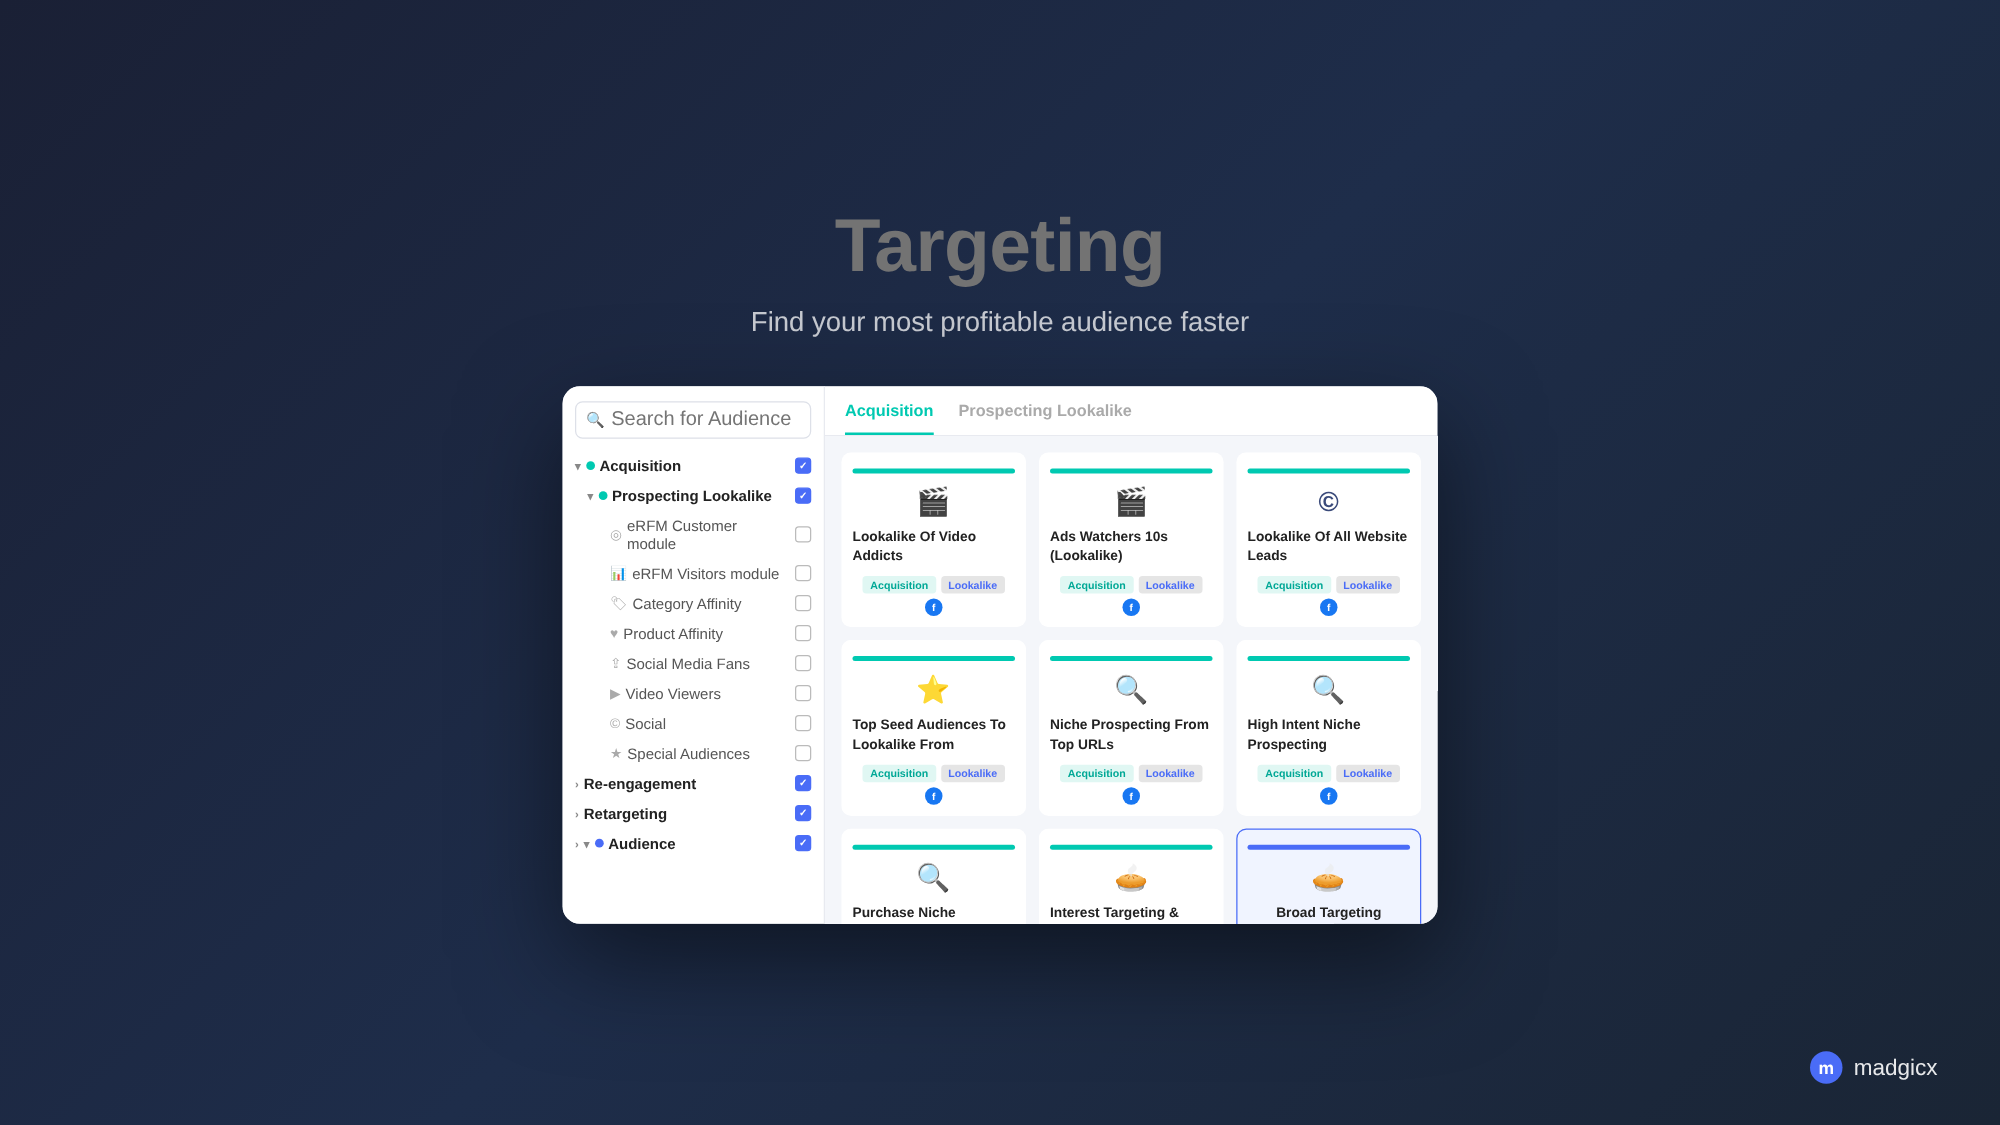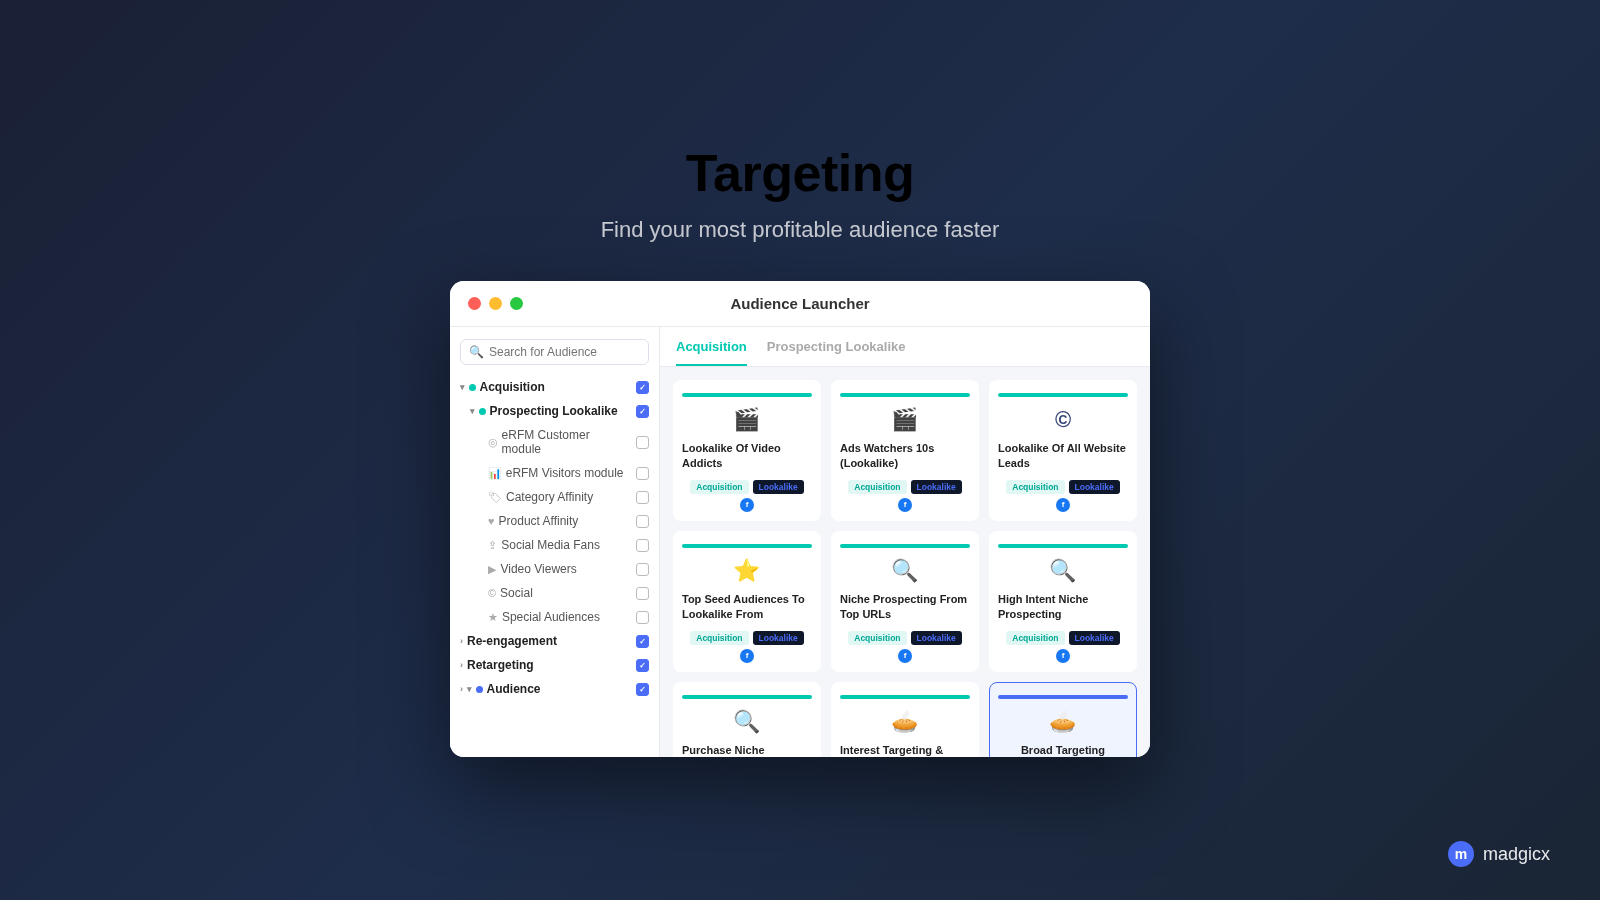--- a/index.html
+++ b/index.html
@@ -8,22 +8,22 @@
       height: 900px;
       background: linear-gradient(135deg, #1a2035 0%, #1e2d4a 50%, #1a2535 100%);
       display: flex;
       flex-direction: column;
       align-items: center;
       justify-content: center;
       font-family: -apple-system, BlinkMacSystemFont, 'Segoe UI', sans-serif;
       overflow: hidden;
     }
     .page-title {
-      color: #000000;
-      font-size: 52px;
+      color: #737373;
+      font-size: 60px;
       font-weight: 800;
       margin-bottom: 14px;
       letter-spacing: -0.5px;
     }
     .page-subtitle {
       color: rgba(255,255,255,0.75);
       font-size: 22px;
       font-weight: 400;
       margin-bottom: 38px;
     }
@@ -86,21 +86,21 @@
       background: #fff;
     }
     .search-icon {
       color: #aaa;
       font-size: 12px;
       margin-right: 5px;
     }
     .search-input {
       border: none;
       outline: none;
-      font-size: 12px;
+      font-size: 16px;
       color: #b91c1c;
       background: transparent;
       width: 100%;
     }
     .sidebar-item {
       display: flex;
       align-items: center;
       padding: 5px 10px;
       font-size: 12px;
       cursor: pointer;
@@ -237,21 +237,21 @@
       margin-top: auto;
       width: 100%;
     }
     .badge {
       font-size: 8.5px;
       padding: 2px 6px;
       border-radius: 3px;
       font-weight: 600;
     }
     .badge-acq { background: #e0f7f3; color: #00a896; }
-    .badge-lal { background: #0f172a; color: #4a6cf7; }
+    .badge-lal { background: #e5e5e5; color: #4a6cf7; }
     .badge-fb {
       width: 14px;
       height: 14px;
       border-radius: 50%;
       background: #1877f2;
       display: flex;
       align-items: center;
       justify-content: center;
       color: #fff;
       font-size: 8px;
@@ -277,28 +277,20 @@
     }
   </style>
 </head>
 <body>
 
 <h1 class="page-title">Targeting</h1>
 <p class="page-subtitle">Find your most profitable audience faster</p>
 
 <div class="app-window">
 
-  <div class="window-titlebar">
-    <div class="window-dots">
-      <div class="dot"></div>
-      <div class="dot"></div>
-      <div class="dot"></div>
-    </div>
-    <span class="window-title">Audience Launcher</span>
-  </div>
 
   <div class="window-body">
 
     <div class="sidebar">
       <div class="search-box">
         <span class="search-icon">🔍</span>
         <input class="search-input" type="text" placeholder="Search for Audience" style="">
       </div>
 
       <div class="sidebar-item level-0">

